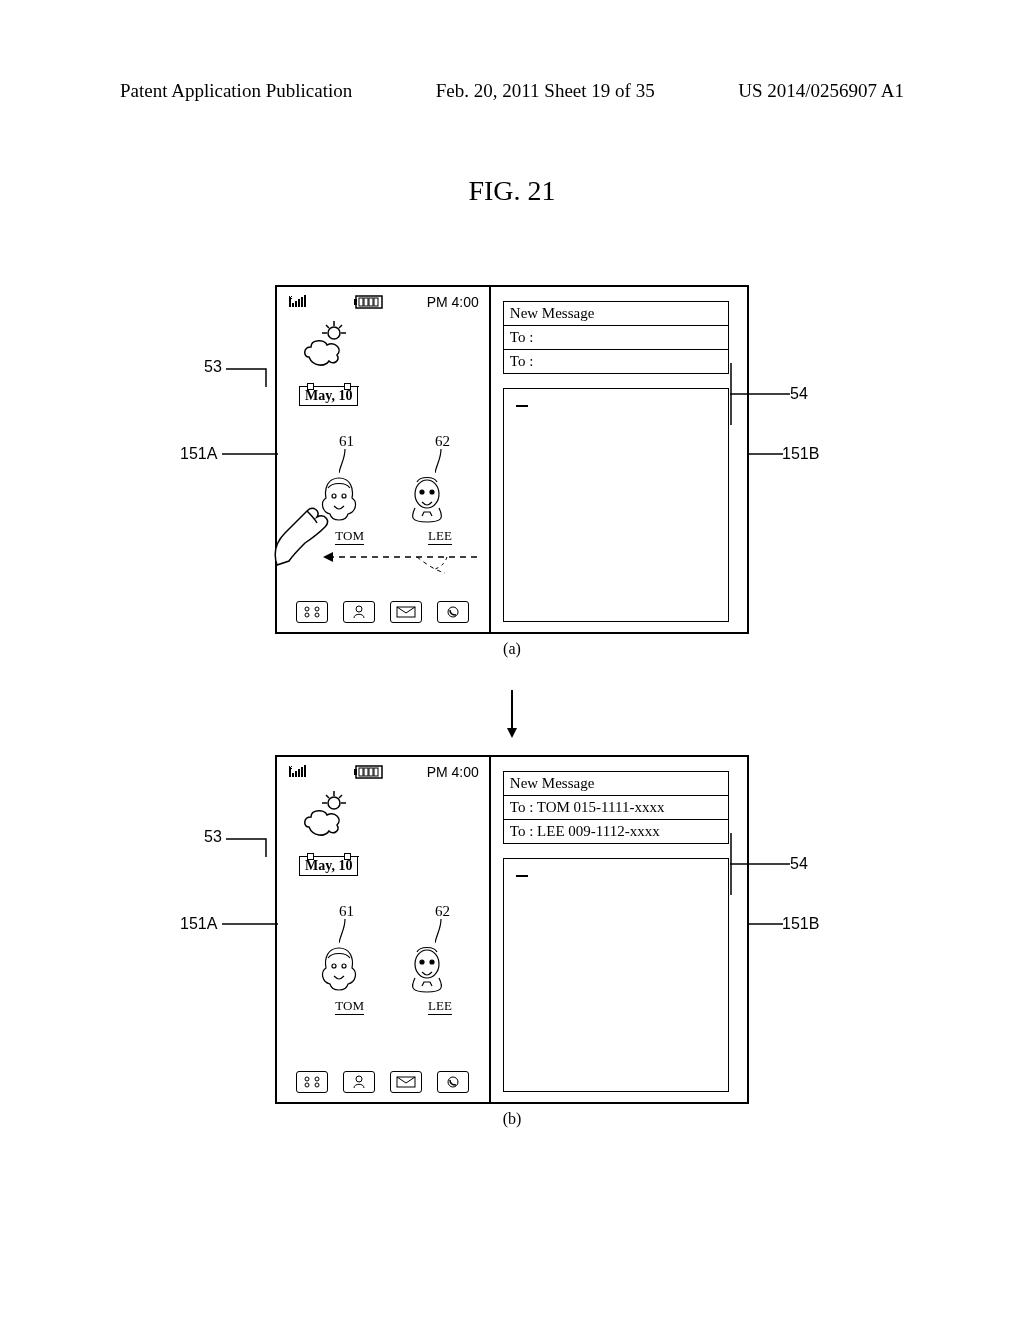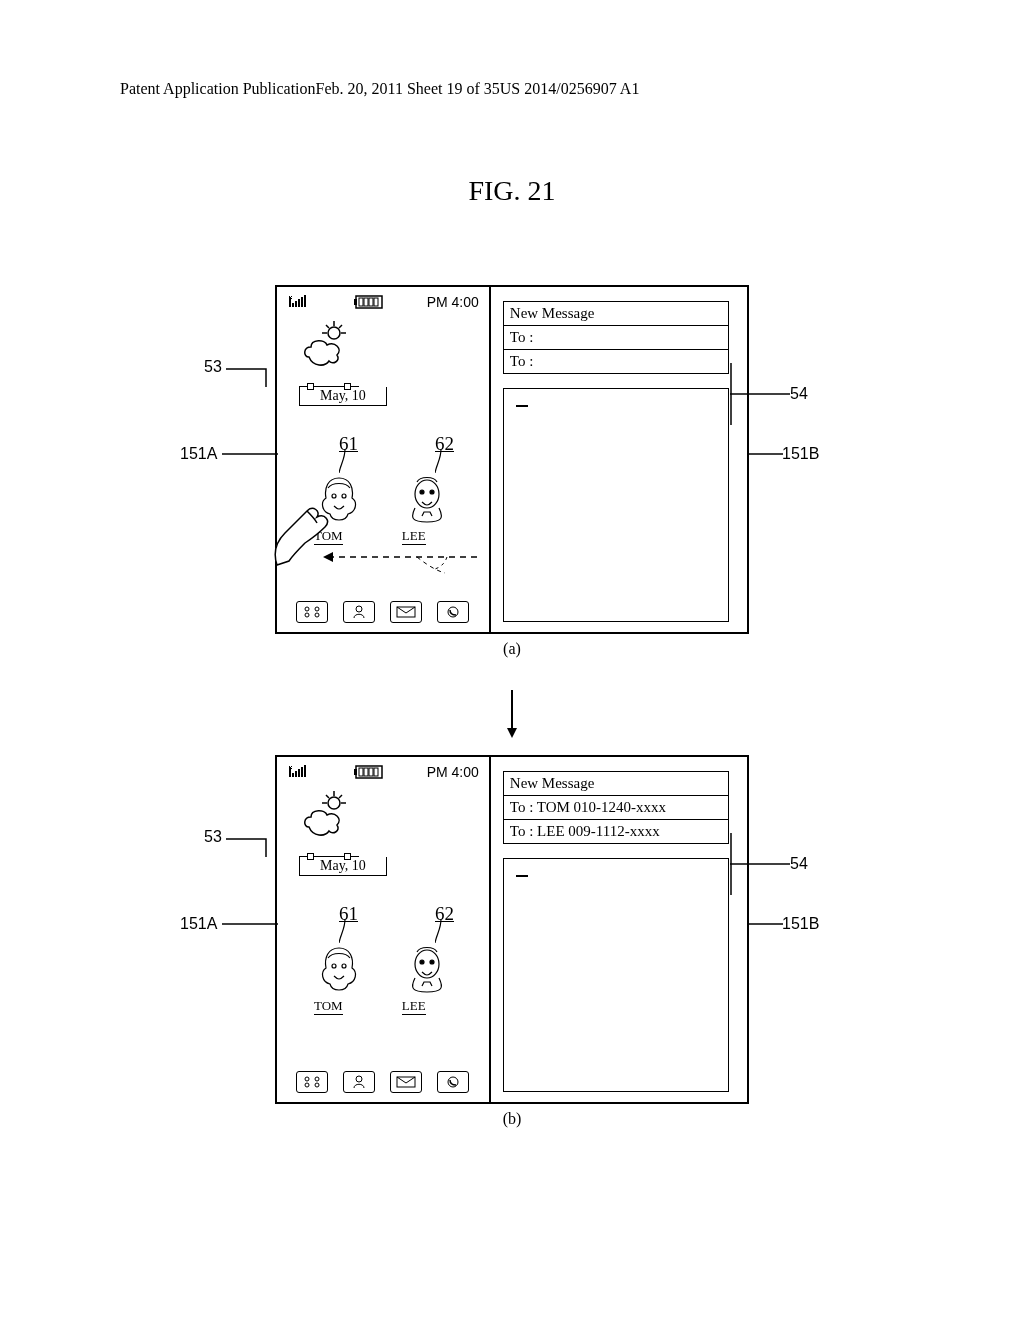--- a/index.html
+++ b/index.html
@@ -11,23 +11,24 @@
     background: #fff;
     color: #000;
     position: relative;
   }
   .page-header {
     position: absolute;
     top: 80px;
     left: 0;
     width: 100%;
     display: flex;
+    justify-content: space-between;
     padding: 0 120px;
     box-sizing: border-box;
-    font-size: 16px;
+    font-size: 19px;
   }
   .page-header .seg { white-space: nowrap; }
   .figure-title {
     position: absolute;
     top: 175px;
     left: 0;
     width: 100%;
     text-align: center;
     font-size: 28px;
     font-weight: normal;
@@ -82,33 +83,33 @@
   }
   .date-box .line-top {
     width: 60px; height:1px; background:#000; position:relative;
   }
   .date-box .line-top::before,
   .date-box .line-top::after {
     content:""; position:absolute; top:-3px; width:5px; height:5px; border:1px solid #000; background:#fff;
   }
   .date-box .line-top::before { left:8px; }
   .date-box .line-top::after { right:8px; }
-  .date-box .txt { border:1px solid #000; border-top:none; padding:1px 20px; width:fit-content; }
+  .date-box .txt { border:1px solid #000; border-top:none; padding:1px 5px; width:fit-content;font-weight:bold; }
 
   .contacts {
     position: absolute;
     top: 185px;
     left: 0;
     width: 100%;
     display: flex;
     justify-content: space-around;
     padding: 0 18px;
     box-sizing: border-box;
   }
-  .contact { text-align:left; position:relative; }
+  .contact { text-align:right; position:relative; }
   .contact svg { display:block; margin:0 auto; }
   .contact .name {
     font-size: 13px;
     border-bottom:1px solid #000;
     display:inline-block;
     margin-top: -2px;
   }
 
   .dock {
     position: absolute;
@@ -141,21 +142,21 @@
 
   
   .lbl { position:absolute; font-size:16px; font-family:Liberation Sans, sans-serif; }
   .lbl-hook { position:absolute; }
 
   .sublabel {
     text-align:center; font-size:16px; margin-top:6px; font-family:"Times New Roman",serif;
   }
 
   
-  .lead-num { position:absolute; font-size:19px;text-decoration:underline; }
+  .lead-num { position:absolute; font-size:15px; }
   .lead-curve { position:absolute; }
 
   
   .finger { position:absolute; }
   .dash-arrow { position:absolute; }
 
   
   .down-arrow {
     position: absolute;
     top: 690px;
@@ -470,21 +471,21 @@
             <svg width="16" height="14">
               <circle cx="8" cy="7" r="5" fill="none" stroke="#000"></circle>
               <path d="M5 5 C5 9 7 10 11 10" fill="none" stroke="#000" stroke-width="1.5"></path>
             </svg>
           </div>
       </div>
     </div>
 
     <div class="right-screen">
       <div class="msg-title">New Message</div>
-      <div class="msg-to">To : TOM 010-1240-xxxx</div>
+      <div class="msg-to">To : TOM 015-1111-xxxx</div>
       <div class="msg-to">To : LEE 009-1112-xxxx</div>
       <div class="msg-body">
         <div class="cursor"></div>
       </div>
     </div>
   </div>
   <div class="sublabel">(b)</div>
 </div>
 
 </body></html>

